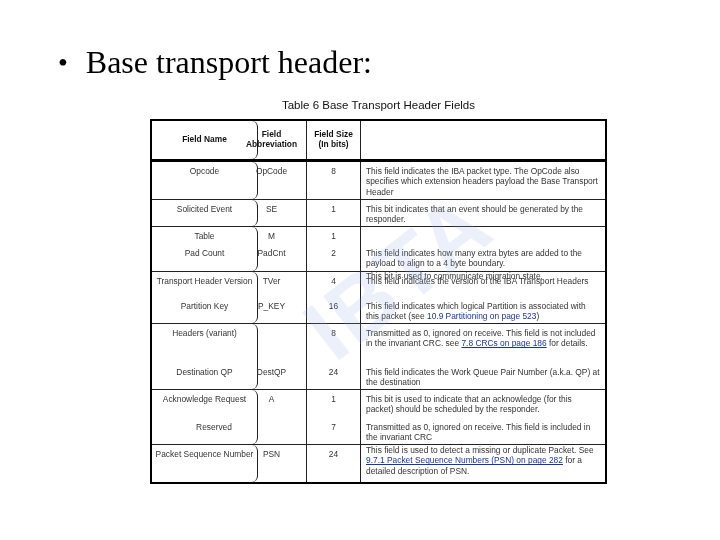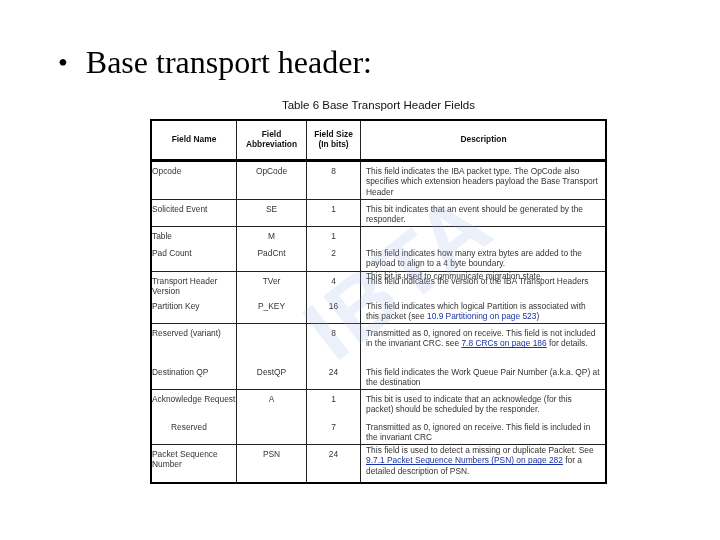--- a/index.html
+++ b/index.html
@@ -19,21 +19,21 @@
   }
   .tbl {
     position: absolute; left: 150px; top: 119px; width: 457px; height: 365px;
     border: 2px solid #000; box-sizing: border-box;
     font-family: "Liberation Sans", sans-serif; font-size: 8.4px; color: #333;
   }
   .row { position: absolute; left: 0; right: 0; border-bottom: 1px solid #222; box-sizing: border-box; }
   .row.head { border-bottom: 3px solid #000; }
   .row.last { border-bottom: none; }
   .cell { position: absolute; top: 0; bottom: 0; box-sizing: border-box; }
-  .c1 { left: 0; width: 85px; border-right: 1px solid #222; text-align: left; }
+  .c1 { left: 0; width: 106px; border-right: 1px solid #222; text-align: center; border-radius: 6px; }
   .c2 { left: 85px; width: 70px; border-right: 1px solid #222; text-align: center; }
   .c3 { left: 155px; width: 54px; border-right: 1px solid #222; text-align: center; }
   .c4 { left: 209px; right: 0; padding-left: 5px; padding-right: 4px; }
   .head .cell { display: flex; align-items: center; justify-content: center; font-weight: bold; color: #111; line-height: 1.15; }
   .sub { position: absolute; left: 0; right: 0; line-height: 10.4px; }
   .c4 .sub { left: 5px; right: 4px; }
   .link { color: #1a33a8; }
   .link.u { text-decoration: underline; }
   .watermark {
     position: absolute; left: 285px; top: 300px;
@@ -55,21 +55,20 @@
 <div class="tbl">
 
   <div class="row head" style="top:0;height:41px;">
     <div class="cell c1">Field Name</div>
     <div class="cell c2">
         <span style="width:60px;display:block;text-align:center;">Field Abbreviation</span>
       </div>
     <div class="cell c3">
         <span style="width:44px;display:block;text-align:center;">Field Size (In bits)</span>
       </div>
-    <div class="cell c4">Description</div>
   </div>
 
   <div class="row" style="top:41px;height:38px;">
     <div class="cell c1">
         <div class="sub" style="top:4px;">Opcode</div>
       </div>
     <div class="cell c2">
         <div class="sub" style="top:4px;">OpCode</div>
       </div>
     <div class="cell c3">
@@ -128,21 +127,21 @@
       <div class="sub" style="top:29px;">16</div>
     </div>
     <div class="cell c4">
       <div class="sub" style="top:4px;">This field indicates the version of the IBA Transport Headers</div>
       <div class="sub" style="top:29px;"><span>This field indicates which logical Partition is associated with this packet (see </span><span class="link">10.9 Partitioning on page 523</span><span>)</span></div>
     </div>
   </div>
 
   <div class="row" style="top:203px;height:66px;">
     <div class="cell c1">
-      <div class="sub" style="top:4px;">Reserved (variant)</div>
+      <div class="sub" style="top:4px;">Headers (variant)</div>
       <div class="sub" style="top:43px;">Destination QP</div>
     </div>
     <div class="cell c2">
       <div class="sub" style="top:4px;"></div>
       <div class="sub" style="top:43px;">DestQP</div>
     </div>
     <div class="cell c3">
       <div class="sub" style="top:4px;">8</div>
       <div class="sub" style="top:43px;">24</div>
     </div>

